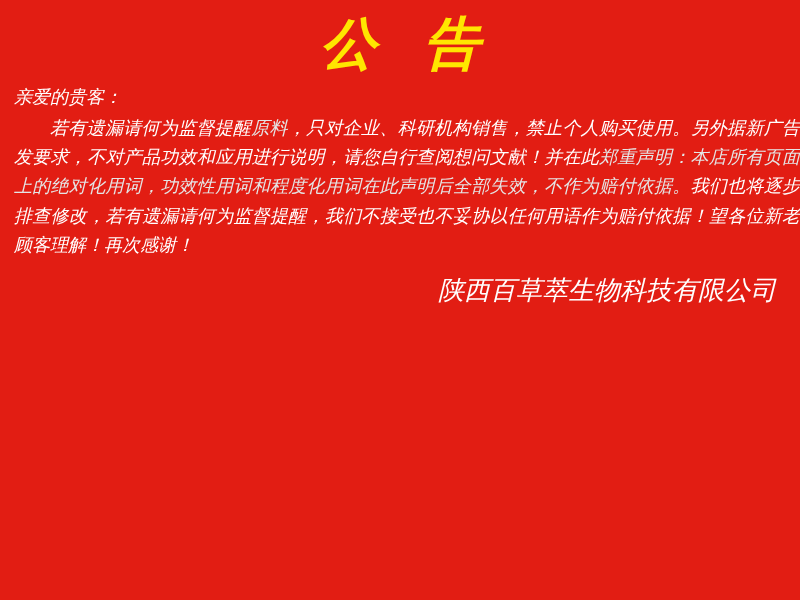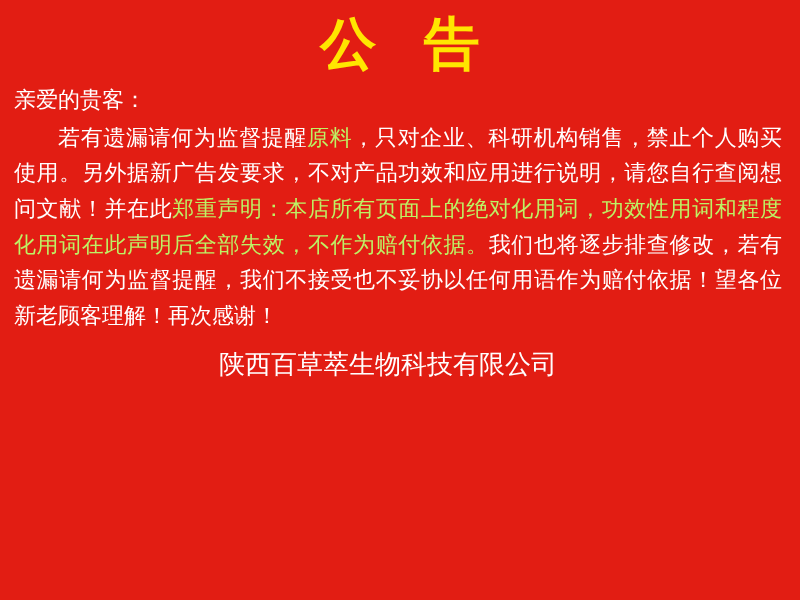--- a/index.html
+++ b/index.html
@@ -13,56 +13,57 @@
     font-family: "DejaVu Sans", "Liberation Sans", sans-serif;
     overflow: hidden;
   }
   .notice {
     position: relative;
     width: 800px;
     height: 600px;
     background: #e21d13;
     box-sizing: border-box;
     padding: 0;
+    font-style: italic;
   }
   .title {
     text-align: center;
     color: #ffe600;
     font-size: 56px;
     font-weight: bold;
     letter-spacing: 14px;
     line-height: 1;
     padding-top: 16px;
     padding-bottom: 10px;
     text-indent: 14px;
     font-family: "DejaVu Sans", "Liberation Sans", sans-serif;
   }
   .body-text {
     color: #ffffff;
-    font-size: 22px;
+    font-size: 18px;
     line-height: 1.62;
-    padding: 0 18px 0 14px;
+    padding: 0 0 0 14px;
     text-align: justify;
     font-weight: normal;
   }
   .salutation {
     display: block;
     margin-bottom: 2px;
   }
   .para {
     display: block;
     text-indent: 2em;
   }
   .hl {
-    color: #bef264;
+    color: #e5e5e5;
   }
   .signature {
     color: #ffffff;
     font-size: 26px;
-    text-align: center;
+    text-align: right;
     padding: 14px 24px 0 0;
   }
 </style>
 </head>
 <body>
 
 <div class="notice">
 
   <div class="title">公 告</div>
 

